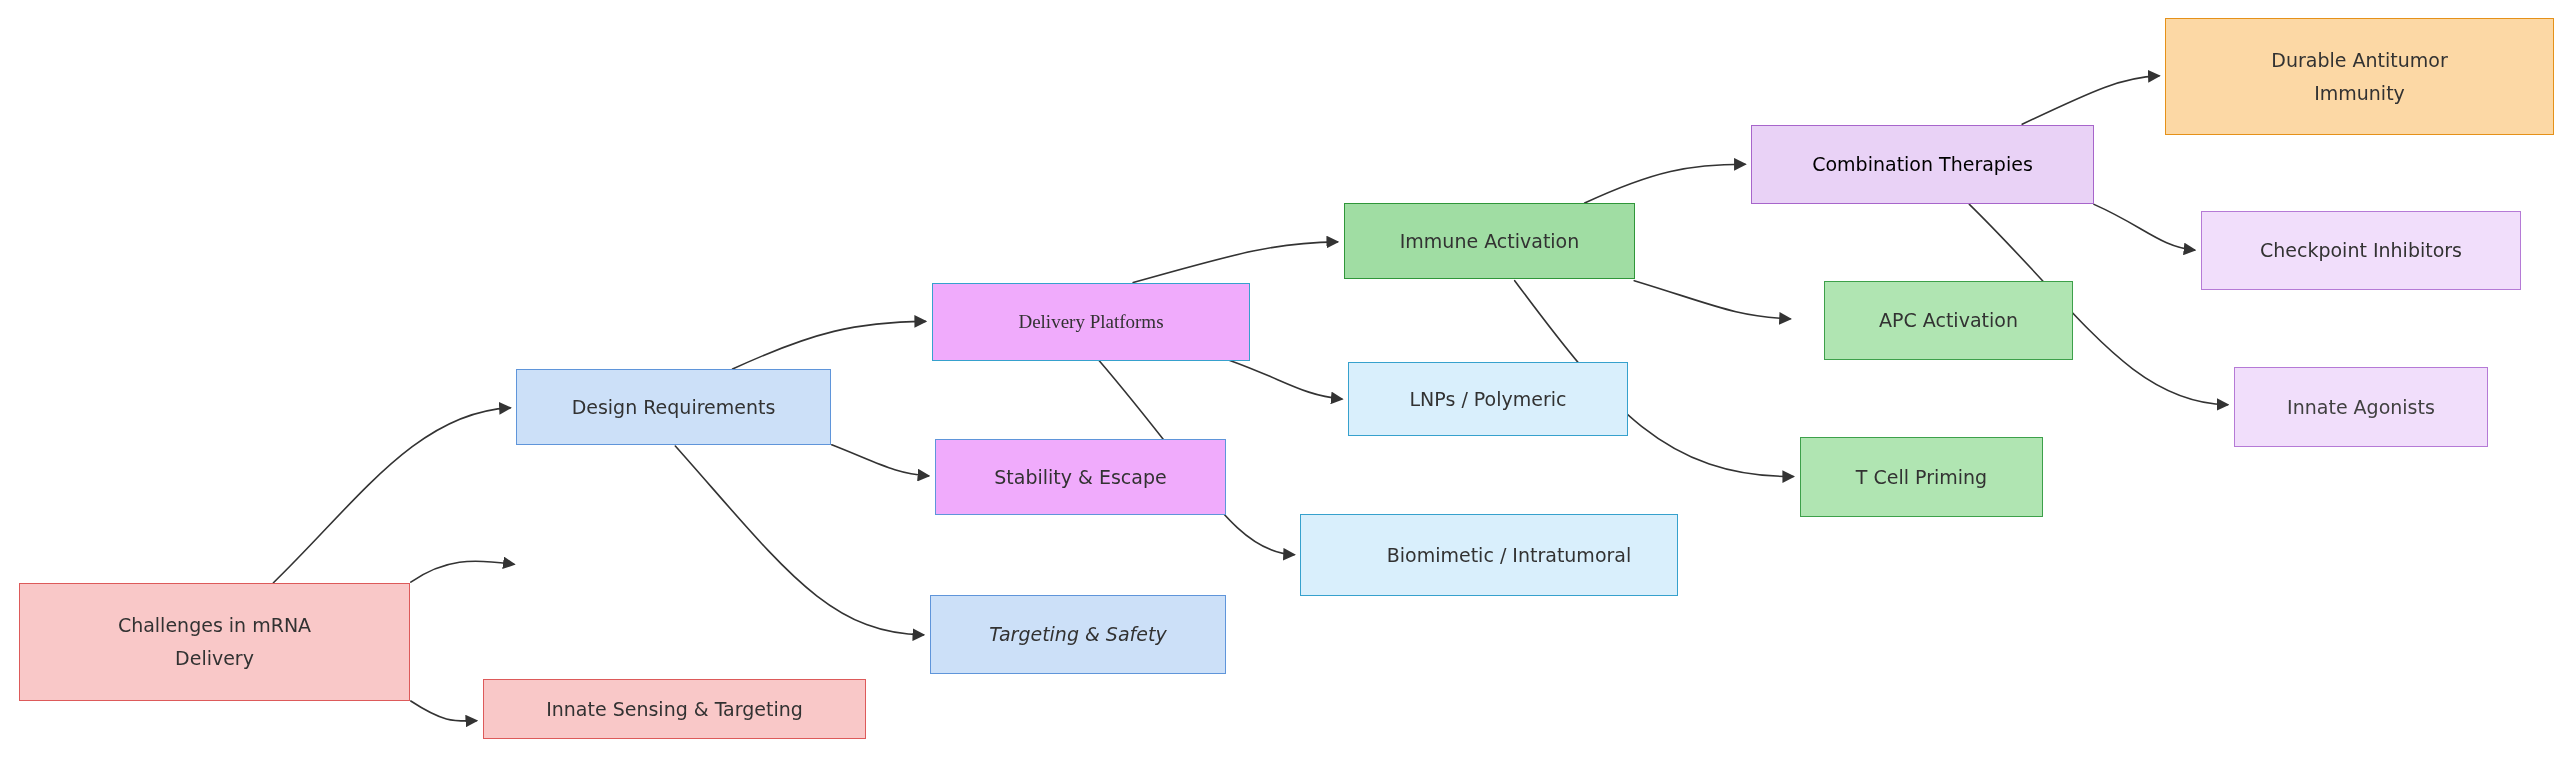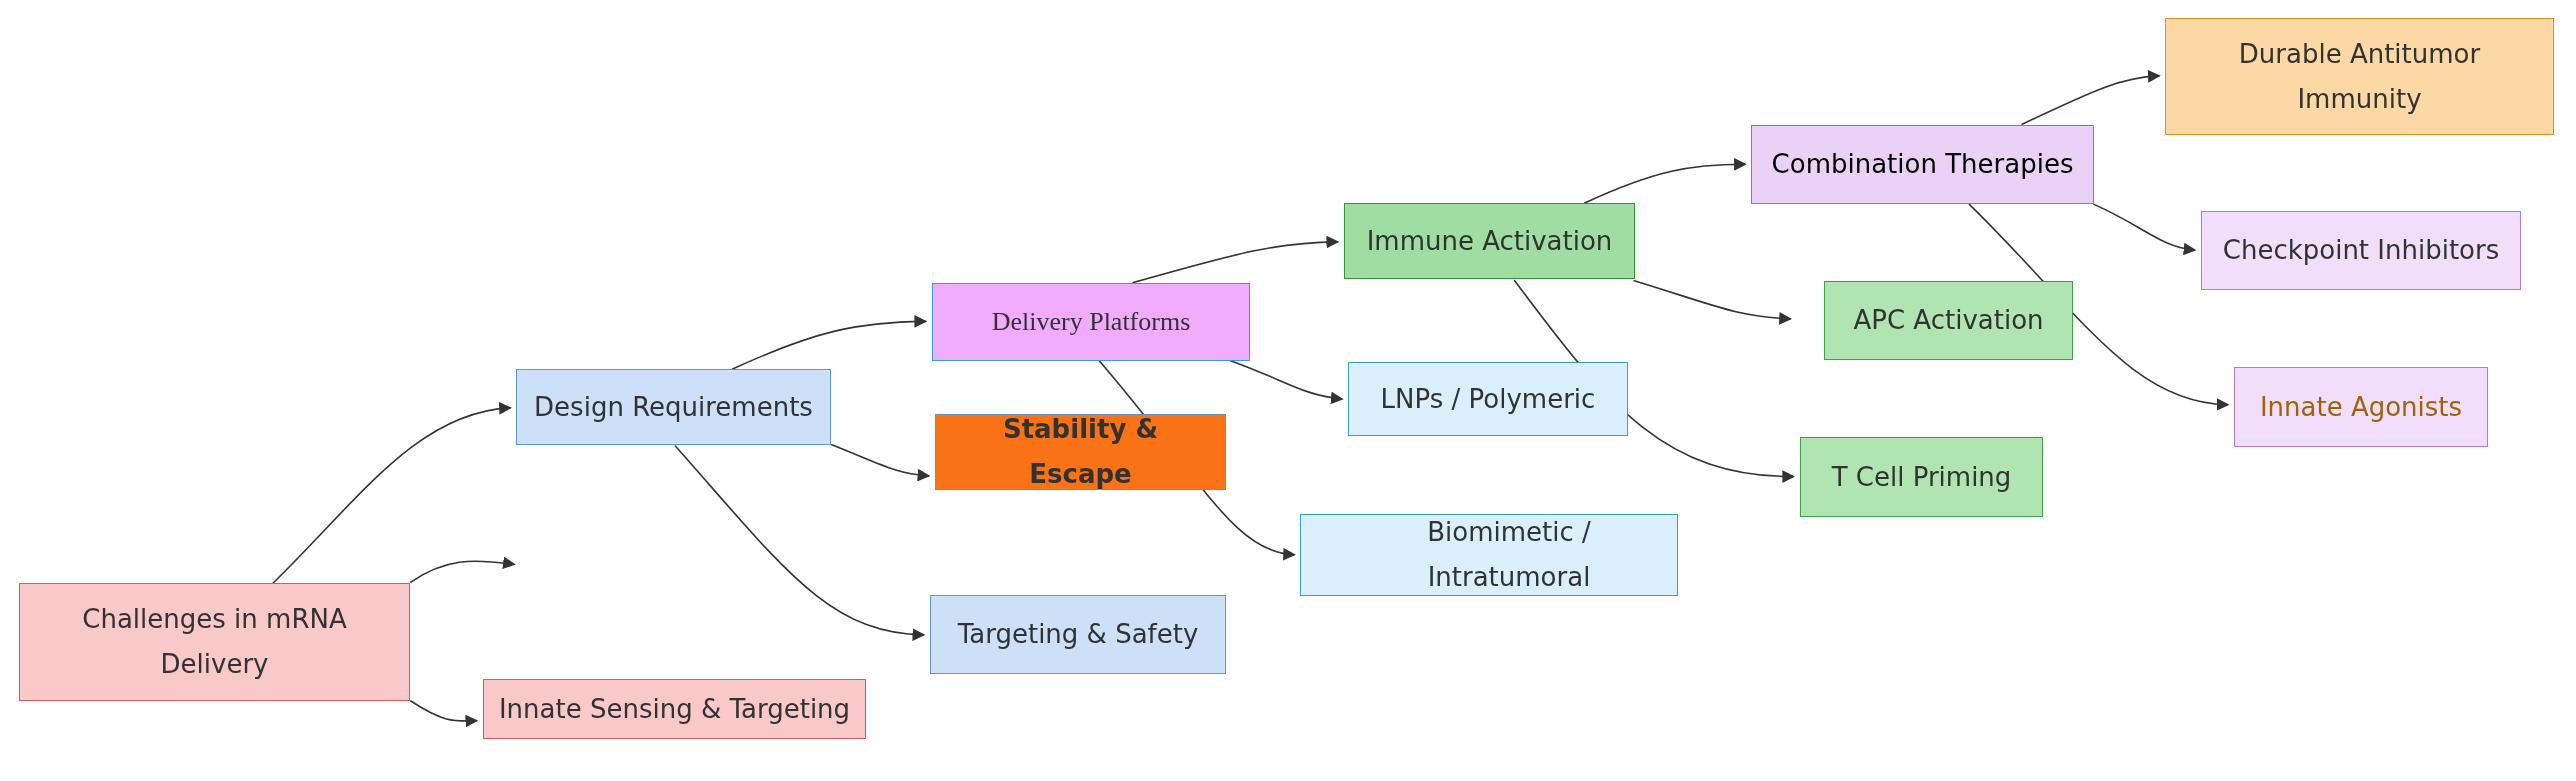--- a/index.html
+++ b/index.html
@@ -29,21 +29,21 @@
     z-index: 2;
     box-sizing: border-box;
     border-style: solid;
     border-width: 1.9px;
     display: flex;
     align-items: center;
     justify-content: center;
     text-align: center;
   }
   .node .label {
-    font-size: 26px;
+    font-size: 19px;
     line-height: 1.72;
     color: #323232;
     white-space: pre-line;
     padding: 0 11.4px;
   }
 </style>
 </head>
 <body>
 
 <div id="stage" style="width: 2576px; height: 782px; background: rgb(255, 255, 255);">
@@ -75,24 +75,24 @@
     </div>
     <div class="node" style="left: 516px; top: 369px; width: 315px; height: 76px; background: rgb(204, 224, 248); border-color: rgb(95, 149, 218);">
       <span class="label" style="color: rgb(50, 50, 50);">Design Requirements</span>
     </div>
     <div class="node" style="left: 483px; top: 679px; width: 383px; height: 60px; background: rgb(249, 200, 200); border-color: rgb(221, 90, 90);">
       <span class="label" style="color: rgb(50, 50, 50);">Innate Sensing &amp; Targeting</span>
     </div>
     <div class="node" style="left: 932px; top: 283px; width: 318px; height: 78px; background: #f0abfc; border-color: rgb(54, 161, 205); font-family: Liberation Serif, serif;">
       <span class="label" style="color: rgb(50, 50, 50);">Delivery Platforms</span>
     </div>
-    <div class="node" style="left: 935px; top: 414px; width: 291px; height: 76px; background: #f97316; border-color: rgb(95, 149, 218); font-weight: bold;">
+    <div class="node" style="left: 935px; top: 439px; width: 291px; height: 76px; background: #f0abfc; border-color: rgb(95, 149, 218);">
       <span class="label" style="color: rgb(50, 50, 50);">Stability &amp; Escape</span>
     </div>
-    <div class="node" style="left: 930px; top: 595px; width: 296px; height: 79px; background: rgb(204, 224, 248); border-color: rgb(95, 149, 218);">
+    <div class="node" style="left: 930px; top: 595px; width: 296px; height: 79px; background: rgb(204, 224, 248); border-color: rgb(95, 149, 218); font-style: italic;">
       <span class="label" style="color: rgb(50, 50, 50);">Targeting &amp; Safety</span>
     </div>
     <div class="node" style="left: 1348px; top: 362px; width: 280px; height: 74px; background: rgb(217, 239, 252); border-color: rgb(54, 161, 205);">
       <span class="label" style="color: rgb(50, 50, 50);">LNPs / Polymeric</span>
     </div>
     <div class="node" style="left: 1300px; top: 514px; width: 378px; height: 82px; background: rgb(217, 239, 252); border-color: rgb(54, 161, 205); padding-left: 40px;">
       <span class="label" style="color: rgb(50, 50, 50);">Biomimetic / Intratumoral</span>
     </div>
     <div class="node" style="left: 1344px; top: 203px; width: 291px; height: 76px; background: rgb(160, 221, 163); border-color: rgb(47, 150, 57);">
       <span class="label" style="color: rgb(50, 50, 50);">Immune Activation</span>
@@ -107,16 +107,16 @@
       <span class="label" style="color: rgb(50, 50, 50);">T Cell Priming</span>
     </div>
     <div class="node" style="left: 2165px; top: 18px; width: 389px; height: 117px; background: rgb(252, 216, 165); border-color: rgb(229, 145, 25);">
       <span class="label" style="color: rgb(50, 50, 50);">Durable Antitumor
 Immunity</span>
     </div>
     <div class="node" style="left: 2201px; top: 211px; width: 320px; height: 79px; background: rgb(241, 222, 251); border-color: rgb(181, 122, 214);">
       <span class="label" style="color: rgb(50, 50, 50);">Checkpoint Inhibitors</span>
     </div>
     <div class="node" style="left: 2234px; top: 367px; width: 254px; height: 80px; background: rgb(241, 222, 251); border-color: rgb(181, 122, 214);">
-      <span class="label" style="color: #a16207; text-align: right;">Innate Agonists</span>
+      <span class="label" style="color: #404040; text-align: right;">Innate Agonists</span>
     </div>
   </div>
 
 
 </body></html>

